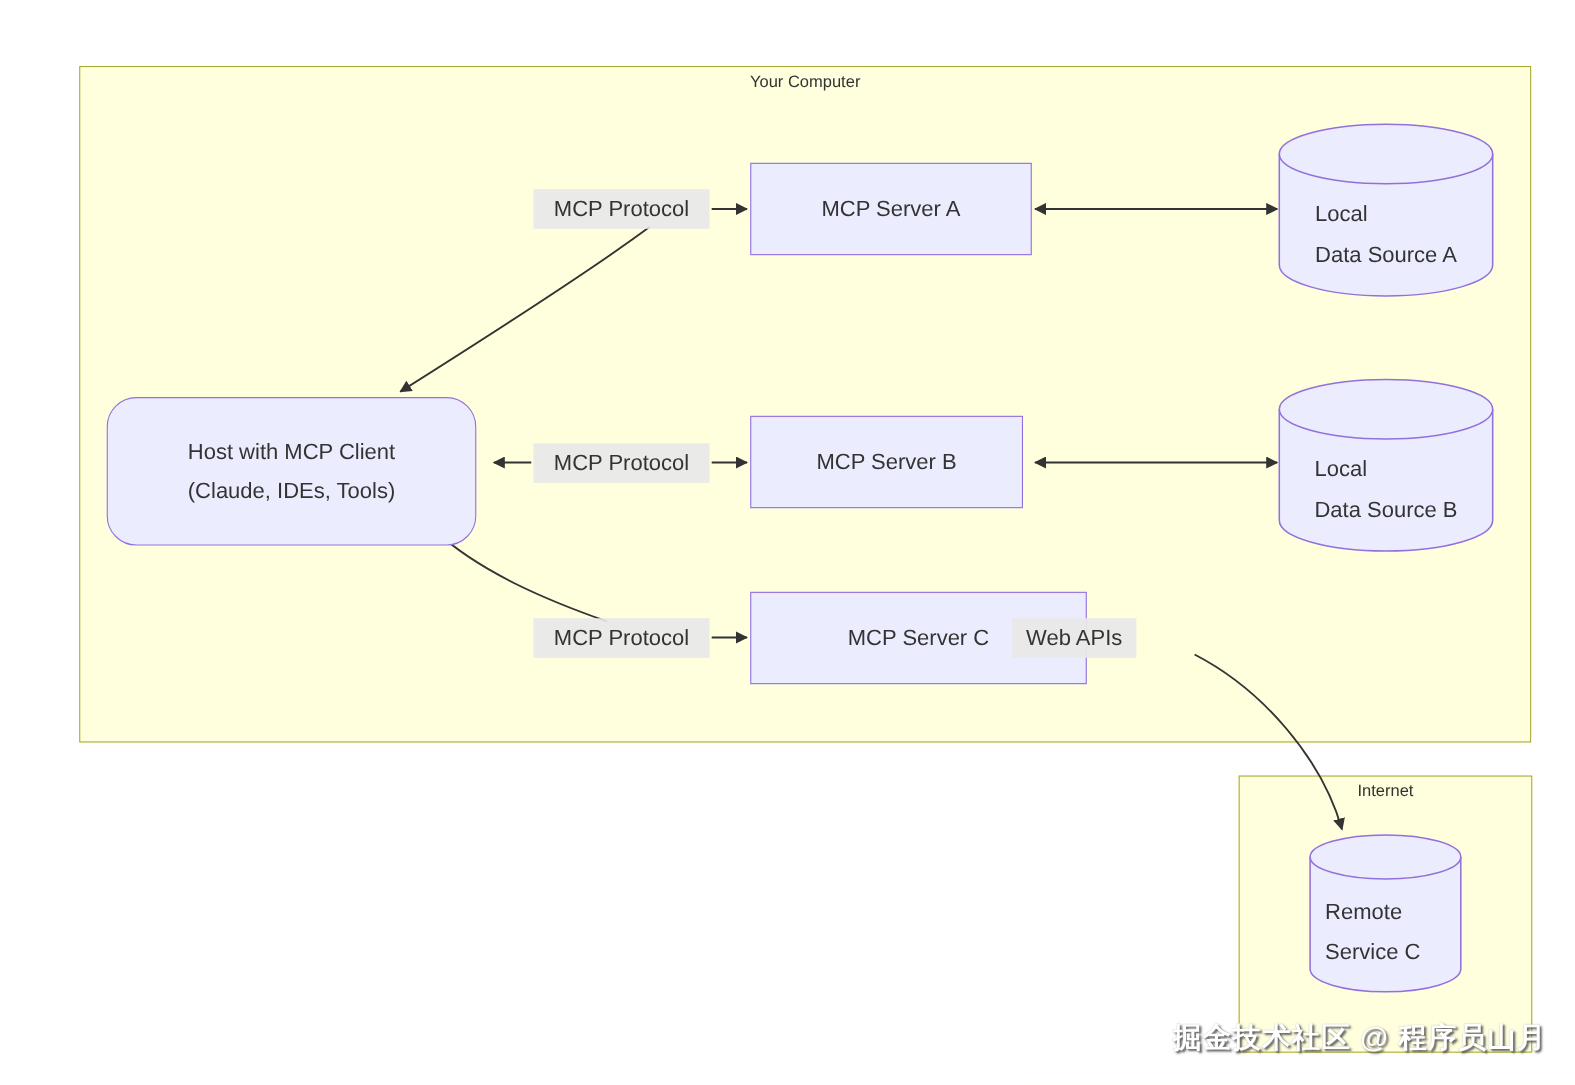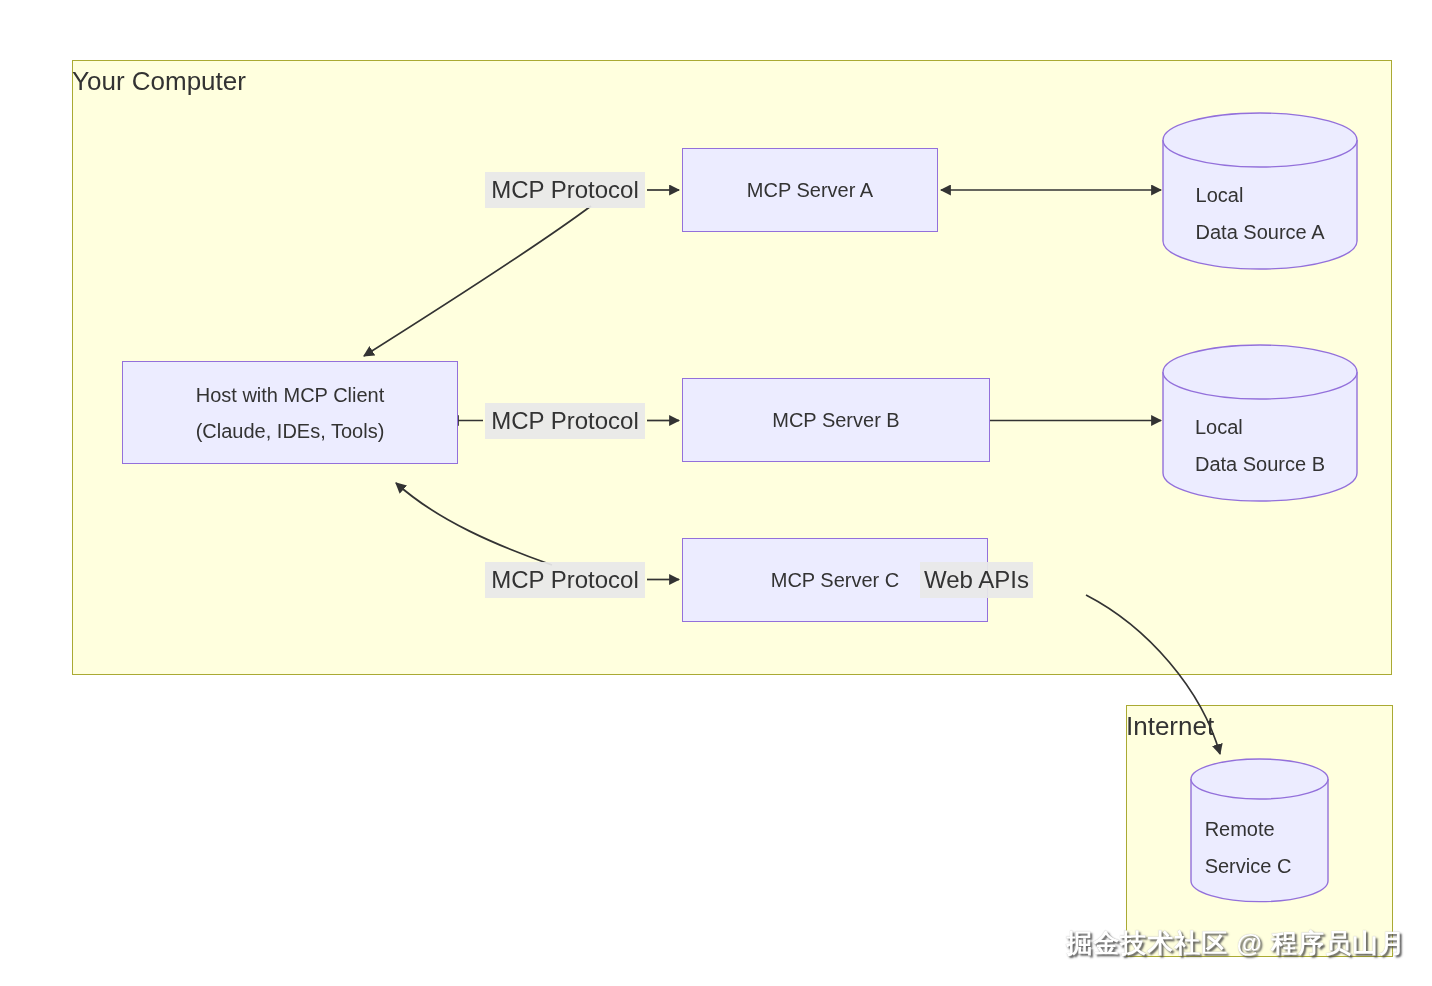--- a/index.html
+++ b/index.html
@@ -19,22 +19,22 @@
   .cluster {
     position: absolute;
     background: #ffffde;
     border: 1px solid #aaaa33;
   }
   .cluster-your-computer { left: 72px; top: 60px; width: 1320px; height: 615px; }
   .cluster-internet      { left: 1126px; top: 705px; width: 267px; height: 252px; }
 
   .cluster-label {
     position: absolute;
-    text-align: left;
-    font-size: 26px;
+    text-align: center;
+    font-size: 15px;
     color: #333333;
   }
   .label-your-computer { left: 72px; top: 66px; width: 1320px; }
   .label-internet      { left: 1126px; top: 711px; width: 267px; }
 
   
   svg.edges {
     position: absolute;
     left: 0; top: 0;
     width: 1432px; height: 986px;
@@ -53,23 +53,23 @@
     border: 1.4px solid #9370db;
     color: #333333;
     font-size: 20px;
     line-height: 36px;
     display: flex;
     align-items: center;
     justify-content: center;
     text-align: center;
     white-space: pre-line;
   }
-  .node-host     { left: 122px; top: 361px; width: 336px; height: 103px; }
+  .node-host     { left: 97px; top: 361px; width: 336px; height: 135px; border-radius: 27px; }
   .node-server-a { left: 682px; top: 148px; width: 256px; height: 84px; }
-  .node-server-b { left: 682px; top: 378px; width: 308px; height: 84px; }
+  .node-server-b { left: 682px; top: 378px; width: 248px; height: 84px; }
   .node-server-c { left: 682px; top: 538px; width: 306px; height: 84px; }
 
   
   .cylinder-svg { position: absolute; overflow: visible; }
   .cyl-a { left: 1162px; top: 112px; }
   .cyl-b { left: 1162px; top: 344px; }
   .cyl-c { left: 1190px; top: 758px; }
   .cylinder-svg path, .cylinder-svg ellipse {
     fill: #ececff;
     stroke: #9370db;
@@ -89,21 +89,21 @@
   }
   .cyl-label-a { left: 1162px; top: 166px; width: 196px; height: 96px; }
   .cyl-label-b { left: 1162px; top: 398px; width: 196px; height: 96px; }
   .cyl-label-c { left: 1190px; top: 798px; width: 116px; height: 100px; }
 
   
   .edge-label {
     position: absolute;
     background: rgba(232,232,232,0.93);
     color: #333333;
-    font-size: 24px;
+    font-size: 20px;
     display: flex;
     align-items: center;
     justify-content: center;
     text-align: center;
   }
   .elabel-a   { left: 485px; top: 172px; width: 160px; height: 36px; }
   .elabel-b   { left: 485px; top: 403px; width: 160px; height: 36px; }
   .elabel-c   { left: 485px; top: 562px; width: 160px; height: 36px; }
   .elabel-web { left: 920px; top: 562px; width: 113px; height: 36px; }
 

